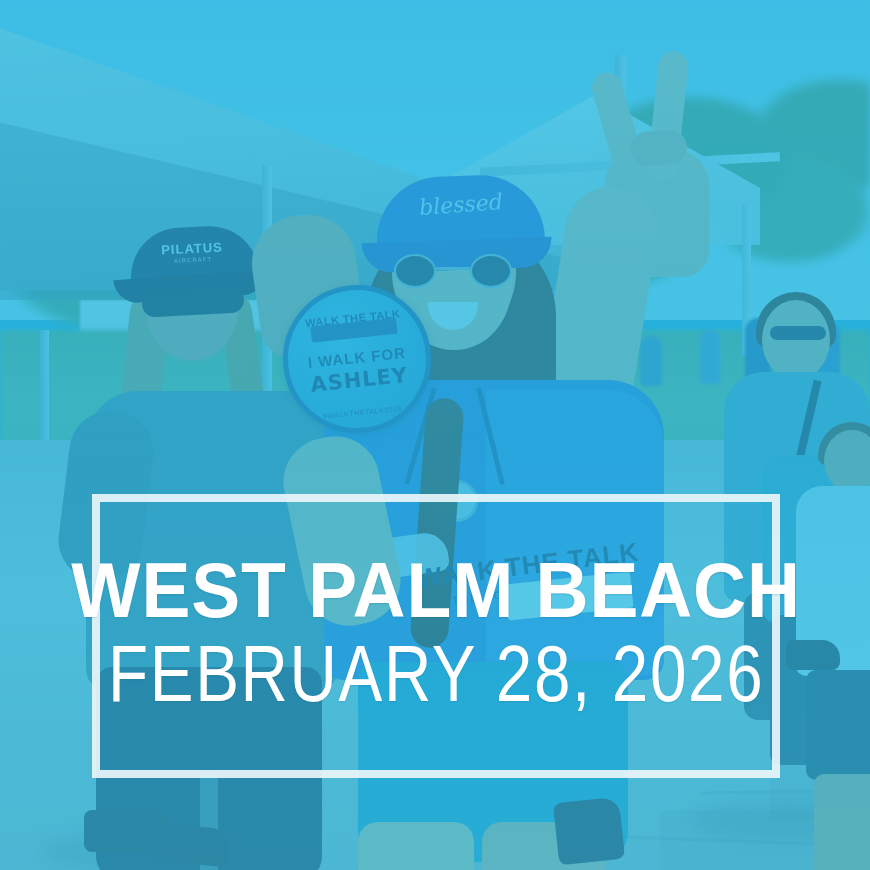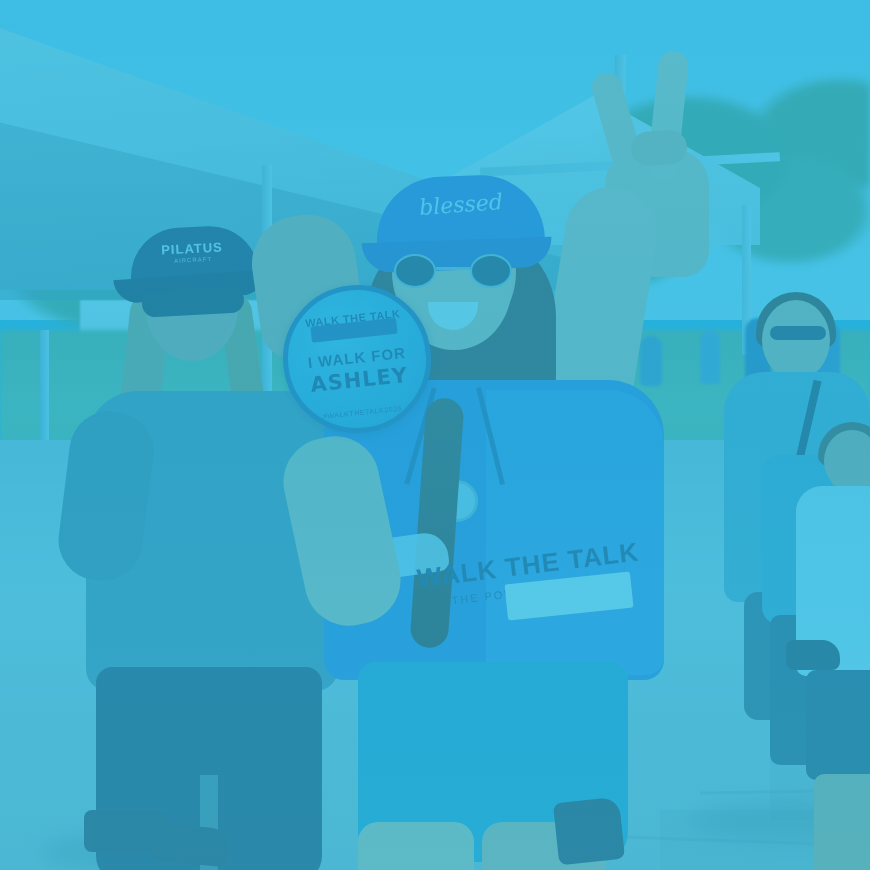--- a/index.html
+++ b/index.html
@@ -458,14 +458,20 @@
       <div class="legs"></div>
     </div>
 
     <div class="shoe shoe4"></div>
   </div>
 
   <div class="overlay-tint"></div>
   <div class="overlay-screen"></div>
   <div class="overlay-lift"></div>
 
+  <div class="frame-band">
+    <div class="frame-inner">
+      <div class="title-line">WEST PALM BEACH</div>
+      <div class="date-line">FEBRUARY 28, 2026</div>
+    </div>
+  </div>
 
 </div>
 
 </body></html>

